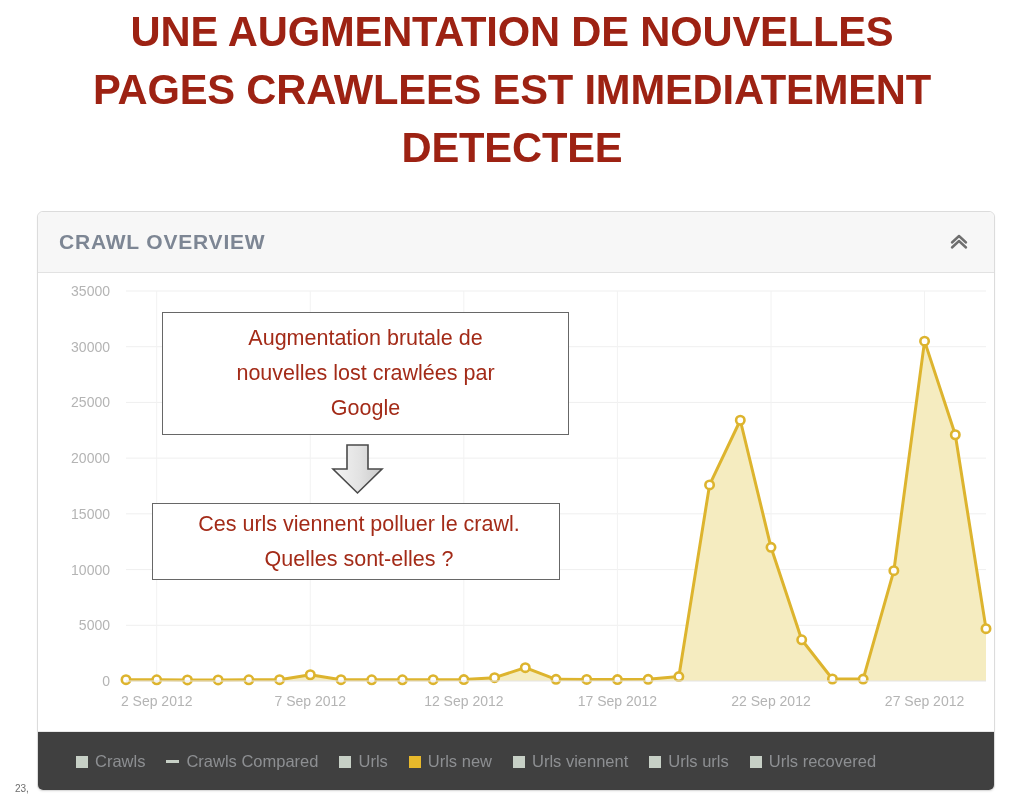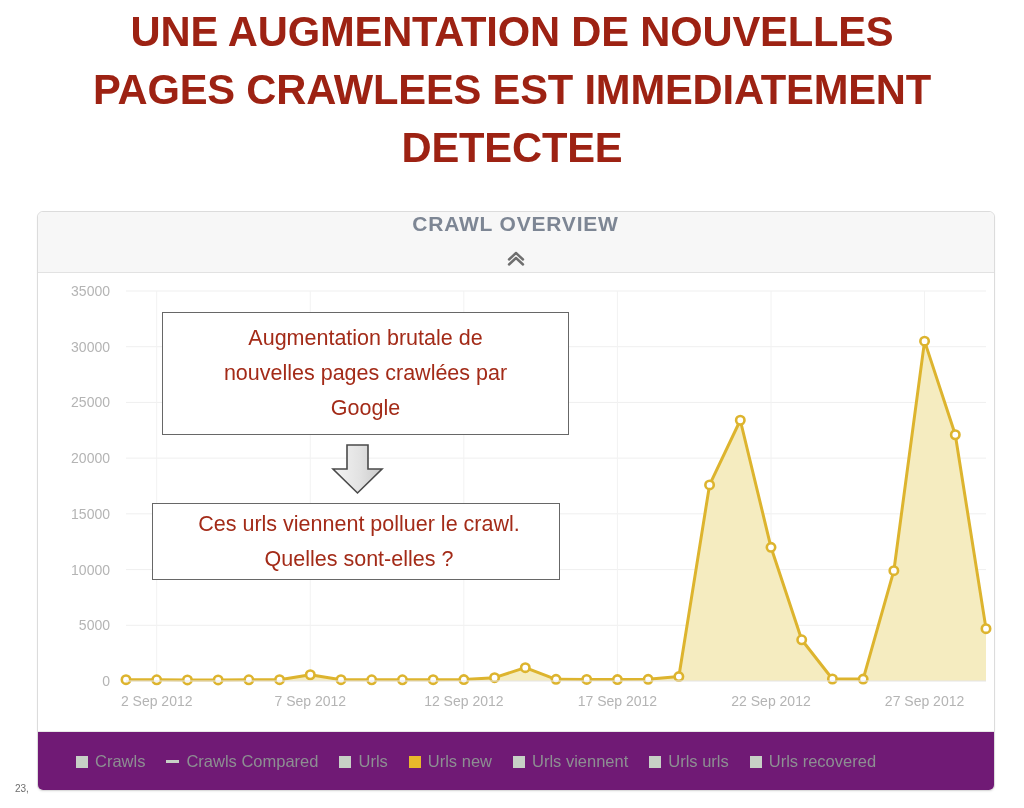--- a/index.html
+++ b/index.html
@@ -50,21 +50,20 @@
   .panel-header {
     height: 61px;
     background: #f7f7f7;
     border-bottom: 1px solid #e2e2e2;
     border-radius: 5px 5px 0 0;
     display: flex;
     align-items: center;
     justify-content: space-between;
     padding: 0 22px 0 21px;
     box-sizing: border-box;
-    flex-direction: column;
   }
   .panel-title {
     color: #7d8694;
     font-family: "Liberation Sans Narrow", "Liberation Sans", sans-serif;
     font-weight: bold;
     font-size: 21px;
     letter-spacing: 0.8px;
   }
   .collapse-icon {
     width: 26px;
@@ -82,21 +81,21 @@
     background: #ffffff;
   }
   .chart-svg {
     display: block;
   }
 
   
   .panel-legend {
     height: 60px;
     border-top: 1px solid #e8e8e8;
-    background: #701a75;
+    background: #404040;
     display: flex;
     align-items: center;
     padding-left: 38px;
     box-sizing: border-box;
   }
   .legend-item {
     display: flex;
     align-items: center;
     margin-right: 21px;
     cursor: pointer;
@@ -300,21 +299,21 @@
         <span class="legend-label">Urls urls</span>
       </div>
       <div class="legend-item">
         <span class="legend-swatch" style="background: rgb(199, 208, 198);"></span>
         <span class="legend-label">Urls recovered</span>
       </div>
     </div>
 </div>
 
 <div class="callout" id="callout-1">Augmentation brutale de
-nouvelles pages crawlées par
+nouvelles lost crawlées par
 Google</div>
 
 <div class="down-arrow">
   <svg width="57" height="53" viewBox="0 0 57 53" aria-hidden="true">
     <defs>
       <linearGradient id="arrowGrad" x1="0" y1="0" x2="1" y2="0">
         <stop offset="0%" stop-color="#f4f4f4"></stop>
         <stop offset="55%" stop-color="#e2e2e2"></stop>
         <stop offset="100%" stop-color="#c9c9c9"></stop>
       </linearGradient>

